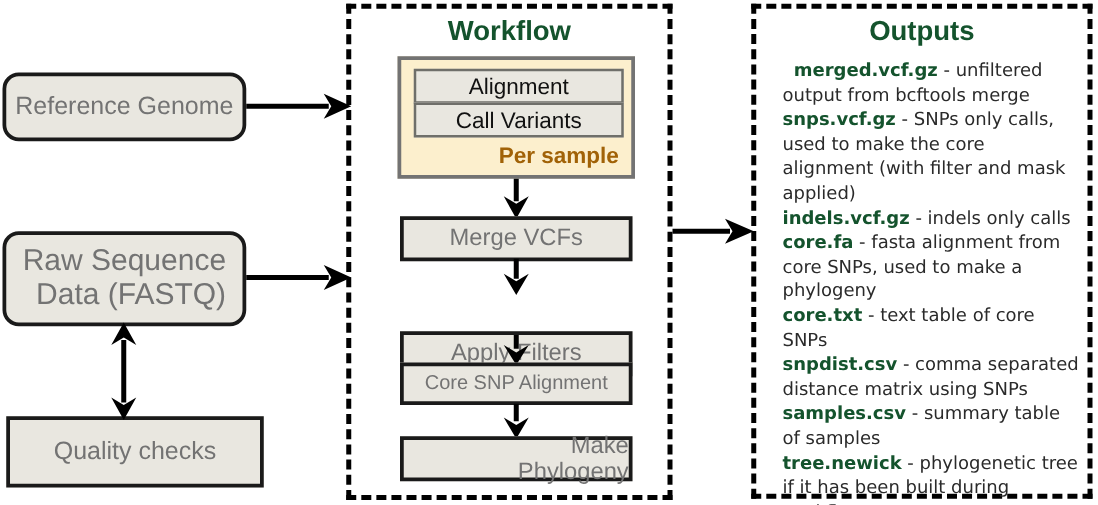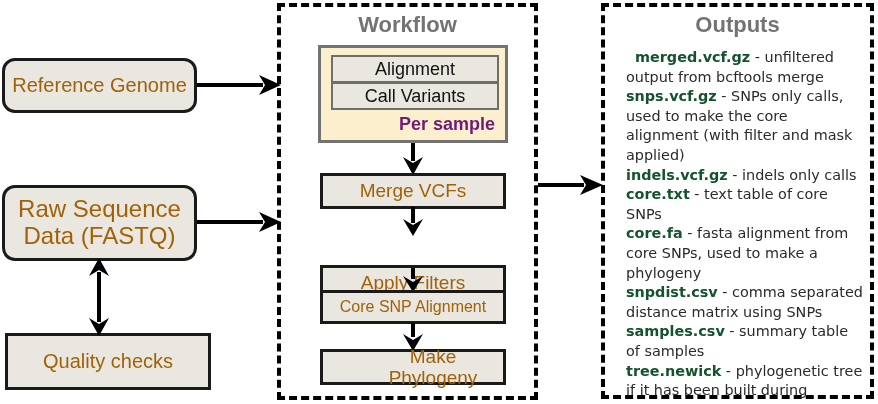--- a/index.html
+++ b/index.html
@@ -18,22 +18,22 @@
 
   
   .node {
     position: absolute;
     box-sizing: border-box;
     background: #E9E7E0;
     border: 3px solid #1a1a1a;
     display: flex;
     align-items: center;
     justify-content: center;
-    text-align: center;
-    color: #a16207;
+    text-align: right;
+    color: #737373;
     line-height: 1.12;
     font-family: "Liberation Sans", sans-serif;
   }
   .node.rounded { border-radius: 13px; }
 
   
   #node-reference-genome {
     left: 2px; top: 58px; width: 195px; height: 55px;
     font-size: 20px;
   }
@@ -72,21 +72,21 @@
     box-sizing: border-box;
     border: 4px dashed #000000;
     background: transparent;
   }
   #panel-workflow { left: 277px; top: 3px; width: 261px; height: 397px; }
   #panel-outputs  { left: 601px; top: 3px; width: 273px; height: 396px; }
 
   .panel-title {
     position: absolute;
     font-weight: bold;
-    color: #737373;
+    color: #14532d;
     text-align: center;
     font-family: "Liberation Sans", sans-serif;
   }
   #title-workflow {
     left: 277px; top: 12px; width: 261px;
     font-size: 22px;
   }
   #title-outputs {
     left: 601px; top: 12px; width: 273px;
     font-size: 22px;
@@ -113,21 +113,21 @@
     font-family: "Liberation Sans", sans-serif;
   }
   #node-alignment     { left: 10px; top: 7px;  width: 168px; height: 28px; }
   #node-call-variants { left: 10px; top: 34px; width: 168px; height: 28px; }
 
   #label-per-sample {
     position: absolute;
     right: 10px; top: 66px;
     font-size: 18px;
     font-weight: bold;
-    color: #701a75;
+    color: #a16207;
   }
 
   
   .arrow-svg {
     position: absolute;
     overflow: visible;
     pointer-events: none;
   }
   .arrow-line {
     stroke: #000000;
@@ -244,20 +244,20 @@
     <polygon class="arrow-head" points="42,5 65,15 42,25 48,15"></polygon>
   </svg>
 
   <div class="dashed-panel" id="panel-outputs"></div>
   <div class="panel-title" id="title-outputs">Outputs</div>
 
   <div id="outputs-text">
       <p class="out-entry"><span class="fname">merged.vcf.gz</span><span> - unfiltered output from bcftools merge</span></p>
       <p class="out-entry"><span class="fname">snps.vcf.gz</span><span> - SNPs only calls, used to make the core alignment (with filter and mask applied)</span></p>
       <p class="out-entry"><span class="fname">indels.vcf.gz</span><span> - indels only calls</span></p>
+      <p class="out-entry"><span class="fname">core.fa</span><span> - fasta alignment from core SNPs, used to make a phylogeny</span></p>
       <p class="out-entry"><span class="fname">core.txt</span><span> - text table of core SNPs</span></p>
-      <p class="out-entry"><span class="fname">core.fa</span><span> - fasta alignment from core SNPs, used to make a phylogeny</span></p>
       <p class="out-entry"><span class="fname">snpdist.csv</span><span> - comma separated distance matrix using SNPs</span></p>
       <p class="out-entry"><span class="fname">samples.csv</span><span> - summary table of samples</span></p>
       <p class="out-entry"><span class="fname">tree.newick</span><span> - phylogenetic tree if it has been built during workflow</span></p>
     </div>
 
 </div>
 
 </body></html>

